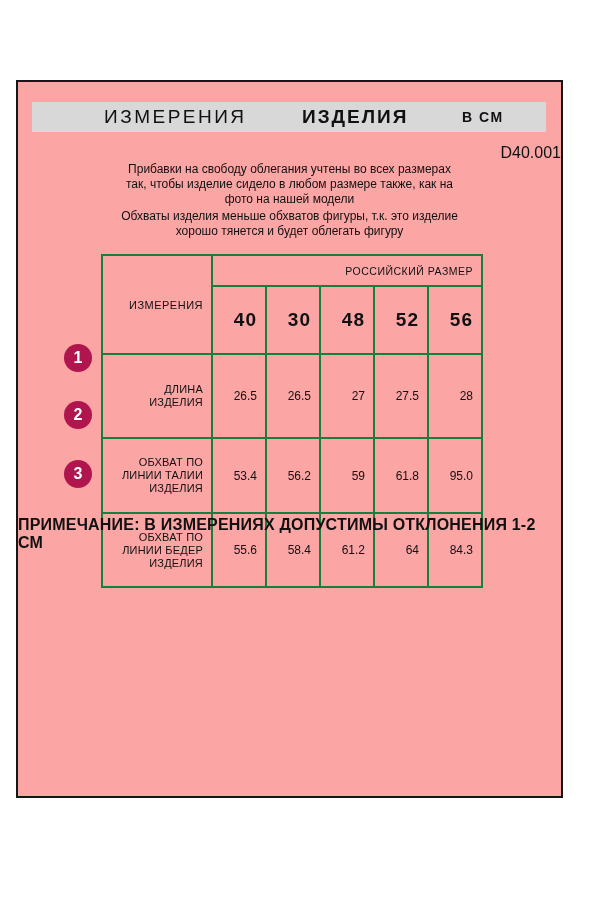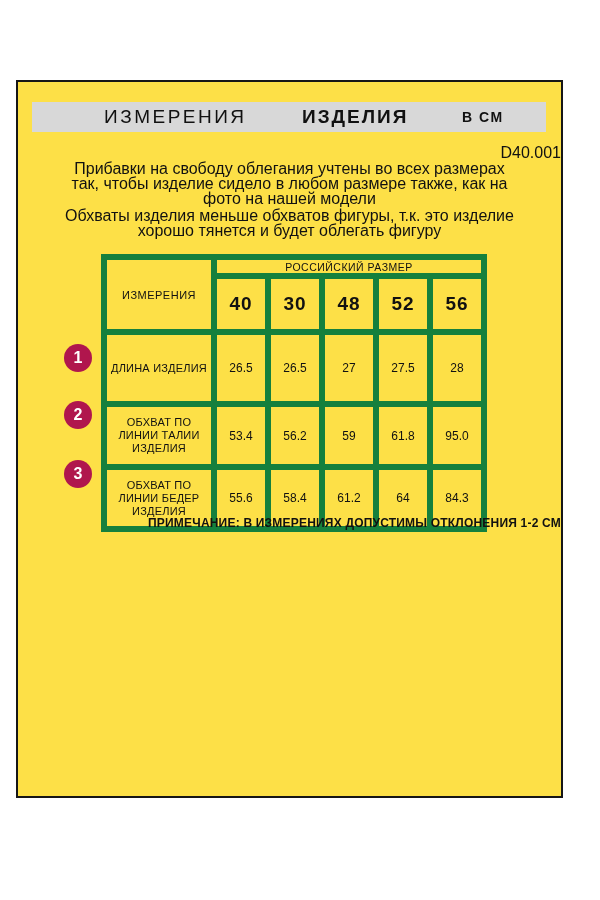--- a/index.html
+++ b/index.html
@@ -15,21 +15,21 @@
     font-family: "Liberation Sans", sans-serif;
     color: #111111;
   }
   .frame {
     position: absolute;
     left: 16px;
     top: 80px;
     width: 543px;
     height: 714px;
     border: 2px solid #161616;
-    background: #fde047;
+    background: #fca5a5;
   }
   .titlebar {
     position: absolute;
     left: 14px;
     top: 20px;
     width: 514px;
     height: 30px;
     background: #d8d8d8;
   }
   .titlebar span {
@@ -65,39 +65,39 @@
     top: 61px;
     text-align: center;
   }
   .product-code {
     font-size: 16px;
     line-height: 19px;
     font-weight: 400;
     text-align: right;
   }
   .para {
-    font-size: 16px;
+    font-size: 12px;
     line-height: 14.8px;
   }
   .para.second {
     margin-top: 3px;
   }
   table.size-table {
     position: absolute;
     left: 83px;
     top: 172px;
     border-collapse: collapse;
     table-layout: fixed;
     width: 380px;
   }
   table.size-table td {
-    border: 6px solid #15803d;
-    text-align: center;
+    border: 2px solid #15803d;
+    text-align: right;
     vertical-align: middle;
-    padding: 0;
+    padding: 8px;
   }
   td.h-meas {
     font-size: 11px;
     letter-spacing: 0.5px;
   }
   td.h-group {
     font-size: 10.5px;
     letter-spacing: 0.5px;
     height: 13px;
   }
@@ -135,22 +135,22 @@
     justify-content: center;
   }
   .badge-1 { top: 262px; }
   .badge-2 { top: 319px; }
   .badge-3 { top: 378px; }
   .note {
     position: absolute;
     left: 0;
     right: 0;
     top: 434px;
-    text-align: right;
-    font-size: 12px;
+    text-align: left;
+    font-size: 16px;
     font-weight: 700;
     letter-spacing: 0.2px;
   }
 </style>
 </head>
 <body>
 
 <div class="frame">
 
   <div class="titlebar">

